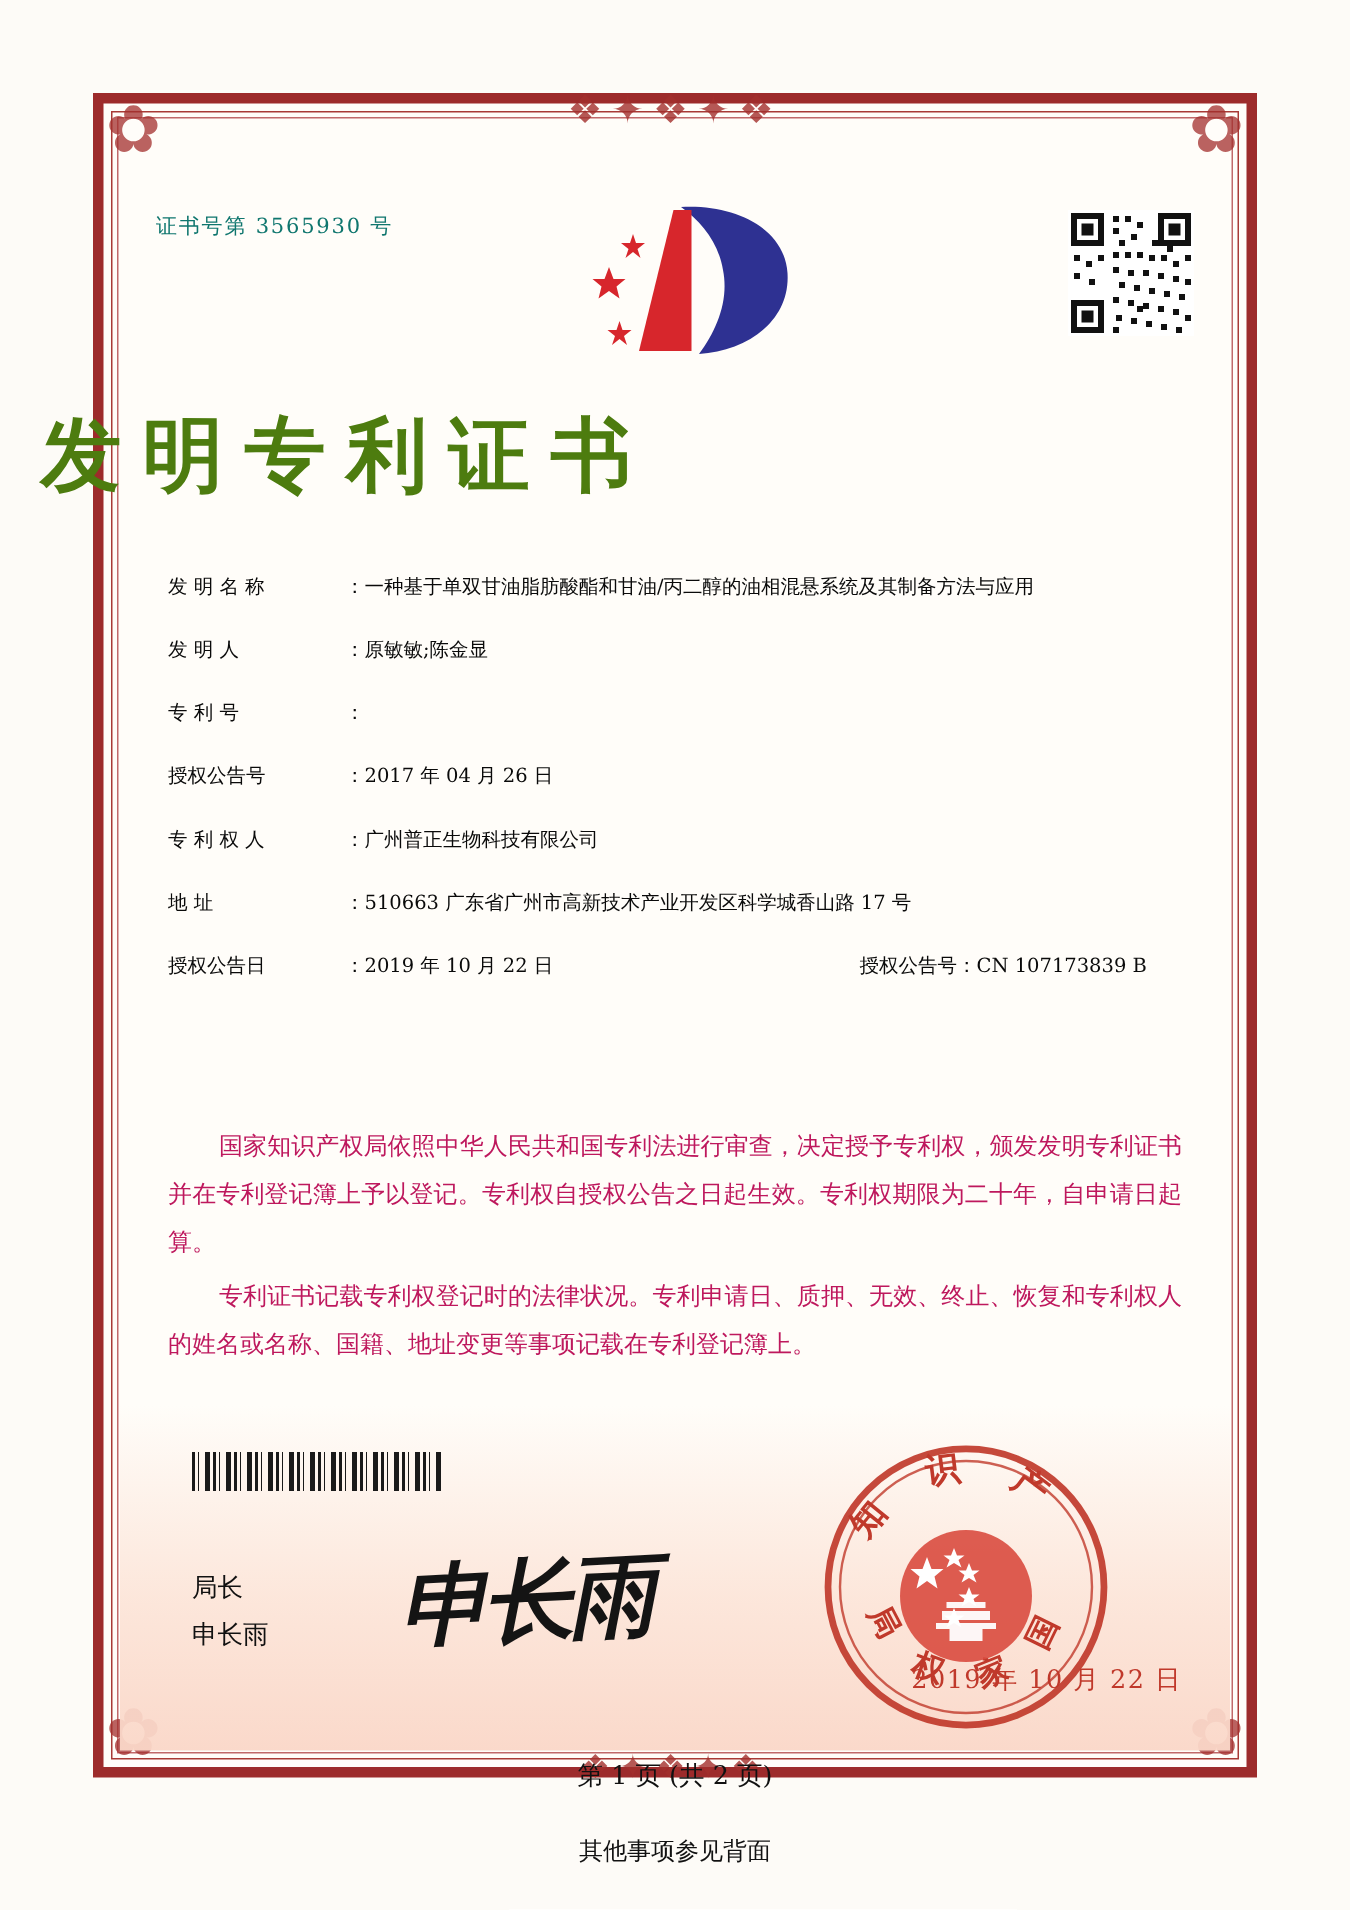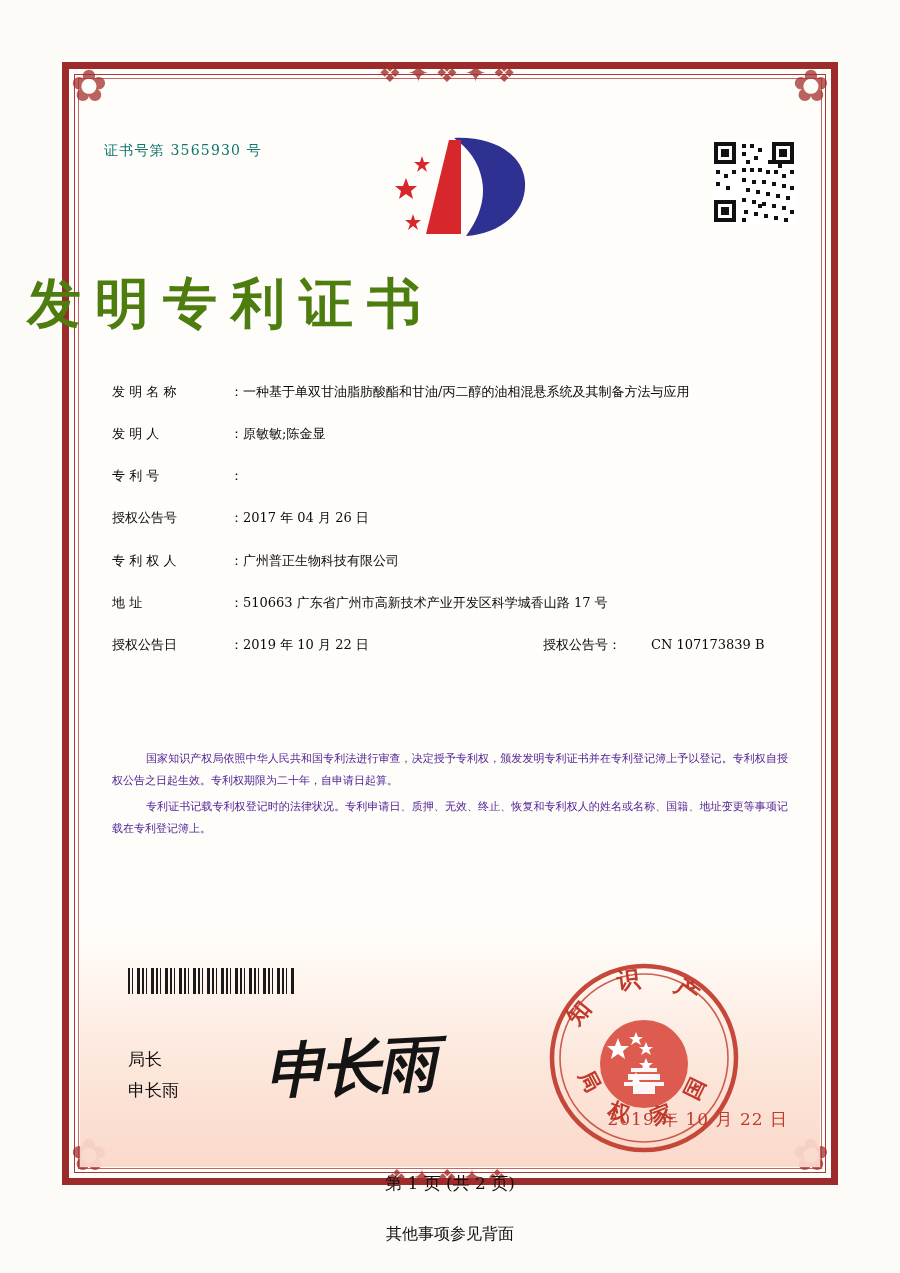--- a/index.html
+++ b/index.html
@@ -141,35 +141,36 @@
   .field-value {
     flex: 1 1 auto;
     word-break: break-all;
   }
   .field-row.two-col .field-value {
     flex: 0 0 300px;
   }
   .field-row.two-col .field-label2 {
     flex: 0 0 108px;
     white-space: nowrap;
+    text-align: right;
   }
   .field-row.two-col .field-value2 {
     flex: 1 1 auto;
     white-space: nowrap;
   }
 
   
   .paras {
     position: absolute;
     left: 112px;
     top: 748px;
     width: 676px;
-    font-size: 11px;
+    font-size: 16px;
     line-height: 2.0;
-    color: #4c1d95;
+    color: #be185d;
     font-family: "DejaVu Serif", serif;
   }
   .paras p {
     margin: 0 0 4px 0;
     text-indent: 34px;
     text-align: justify;
   }
 
   
   .barcode {

